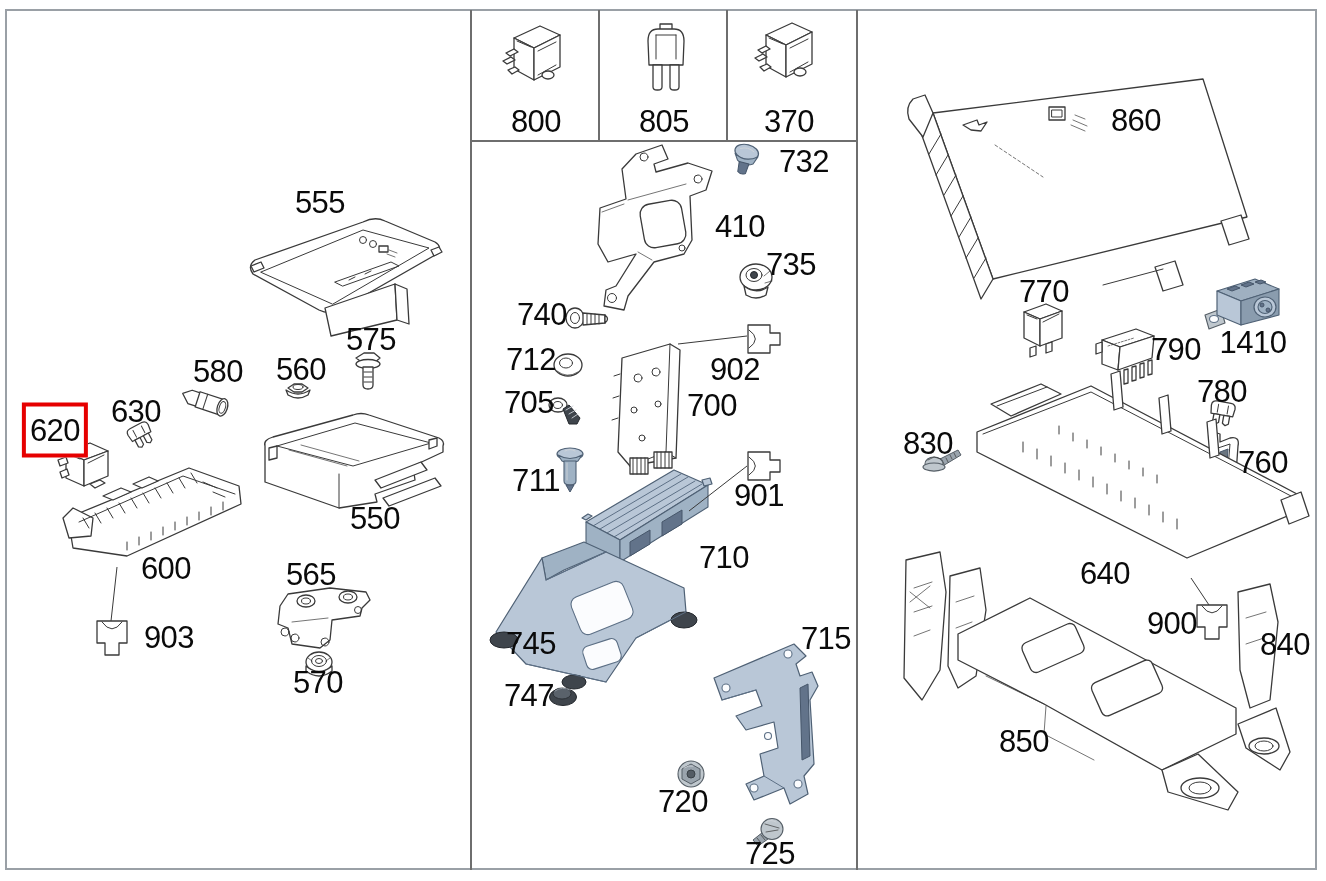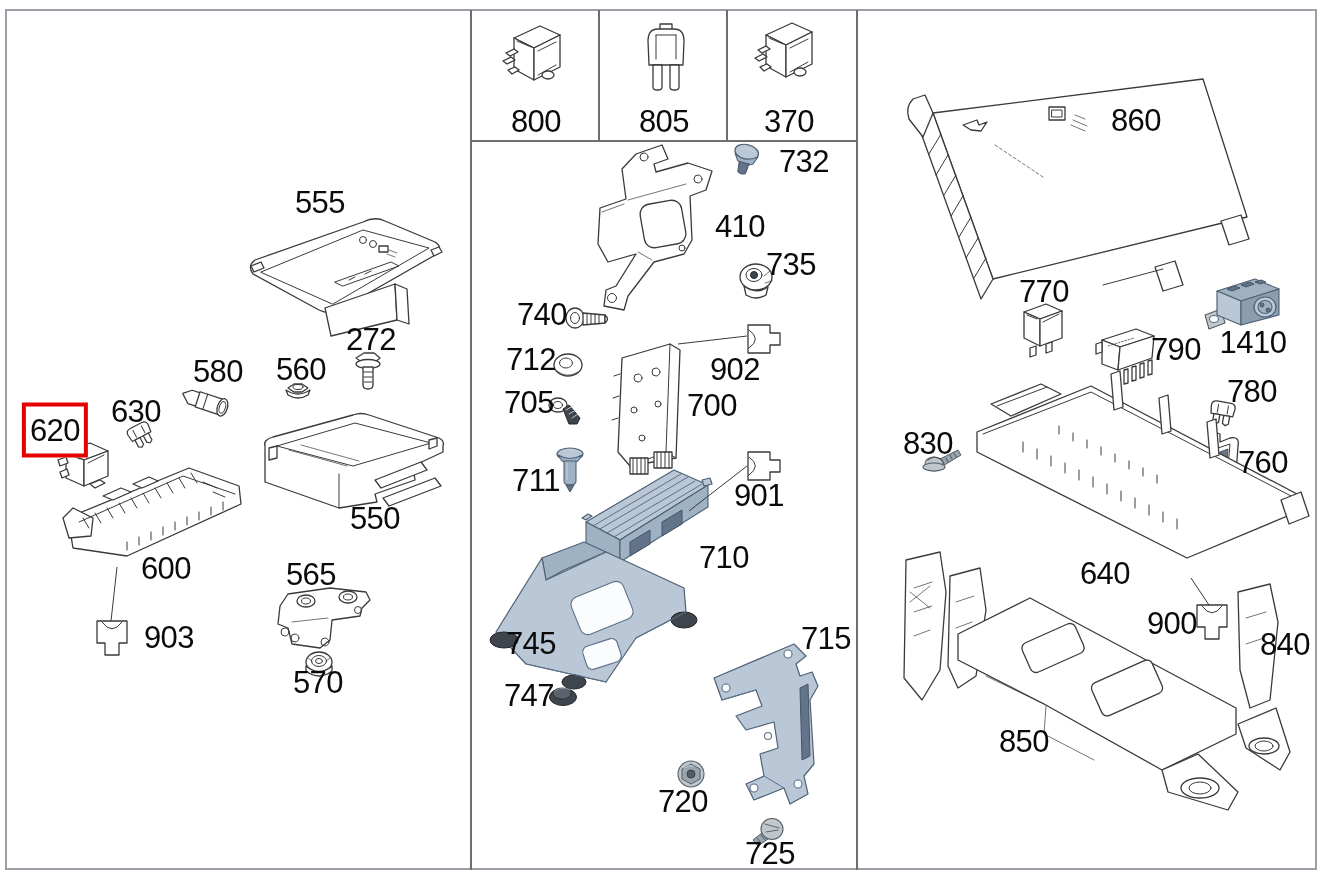--- a/index.html
+++ b/index.html
@@ -417,21 +417,21 @@
     <g id="leader-lines">
         <line x1="117" y1="567" x2="111" y2="621"></line>
         <line x1="678" y1="344" x2="747" y2="336"></line>
         <line x1="689" y1="511" x2="747" y2="466"></line>
         <line x1="1191" y1="578" x2="1209" y2="605"></line>
       </g>
   </svg>
 
   <div id="labels-layer">
       <div class="part-label" style="left: 320px; top: 202px;">555</div>
-      <div class="part-label" style="left: 371px; top: 339px;">272</div>
+      <div class="part-label" style="left: 371px; top: 339px;">575</div>
       <div class="part-label" style="left: 218px; top: 371px;">580</div>
       <div class="part-label" style="left: 301px; top: 369px;">560</div>
       <div class="part-label" style="left: 136px; top: 411px;">630</div>
       <div class="part-label highlighted" style="left: 55px; top: 430px;">620</div>
       <div class="part-label" style="left: 166px; top: 568px;">600</div>
       <div class="part-label" style="left: 149px; top: 637px; padding-left: 40px;">903</div>
       <div class="part-label" style="left: 375px; top: 518px;">550</div>
       <div class="part-label" style="left: 311px; top: 574px;">565</div>
       <div class="part-label" style="left: 318px; top: 682px;">570</div>
       <div class="part-label" style="left: 536px; top: 121px;">800</div>
@@ -450,21 +450,21 @@
       <div class="part-label" style="left: 724px; top: 557px;">710</div>
       <div class="part-label" style="left: 531px; top: 643px;">745</div>
       <div class="part-label" style="left: 826px; top: 638px;">715</div>
       <div class="part-label" style="left: 529px; top: 695px;">747</div>
       <div class="part-label" style="left: 683px; top: 801px;">720</div>
       <div class="part-label" style="left: 770px; top: 853px;">725</div>
       <div class="part-label" style="left: 1136px; top: 120px;">860</div>
       <div class="part-label" style="left: 1044px; top: 291px;">770</div>
       <div class="part-label" style="left: 1176px; top: 349px;">790</div>
       <div class="part-label" style="left: 1253px; top: 342px;">1410</div>
-      <div class="part-label" style="left: 1222px; top: 391px; margin-left: 30px;">780</div>
+      <div class="part-label" style="left: 1222px; top: 391px;">780</div>
       <div class="part-label" style="left: 1263px; top: 462px;">760</div>
       <div class="part-label" style="left: 928px; top: 443px;">830</div>
       <div class="part-label" style="left: 1105px; top: 573px;">640</div>
       <div class="part-label" style="left: 1172px; top: 623px;">900</div>
       <div class="part-label" style="left: 1285px; top: 644px;">840</div>
       <div class="part-label" style="left: 1024px; top: 741px;">850</div>
     </div>
 </div>
 
 </body></html>

